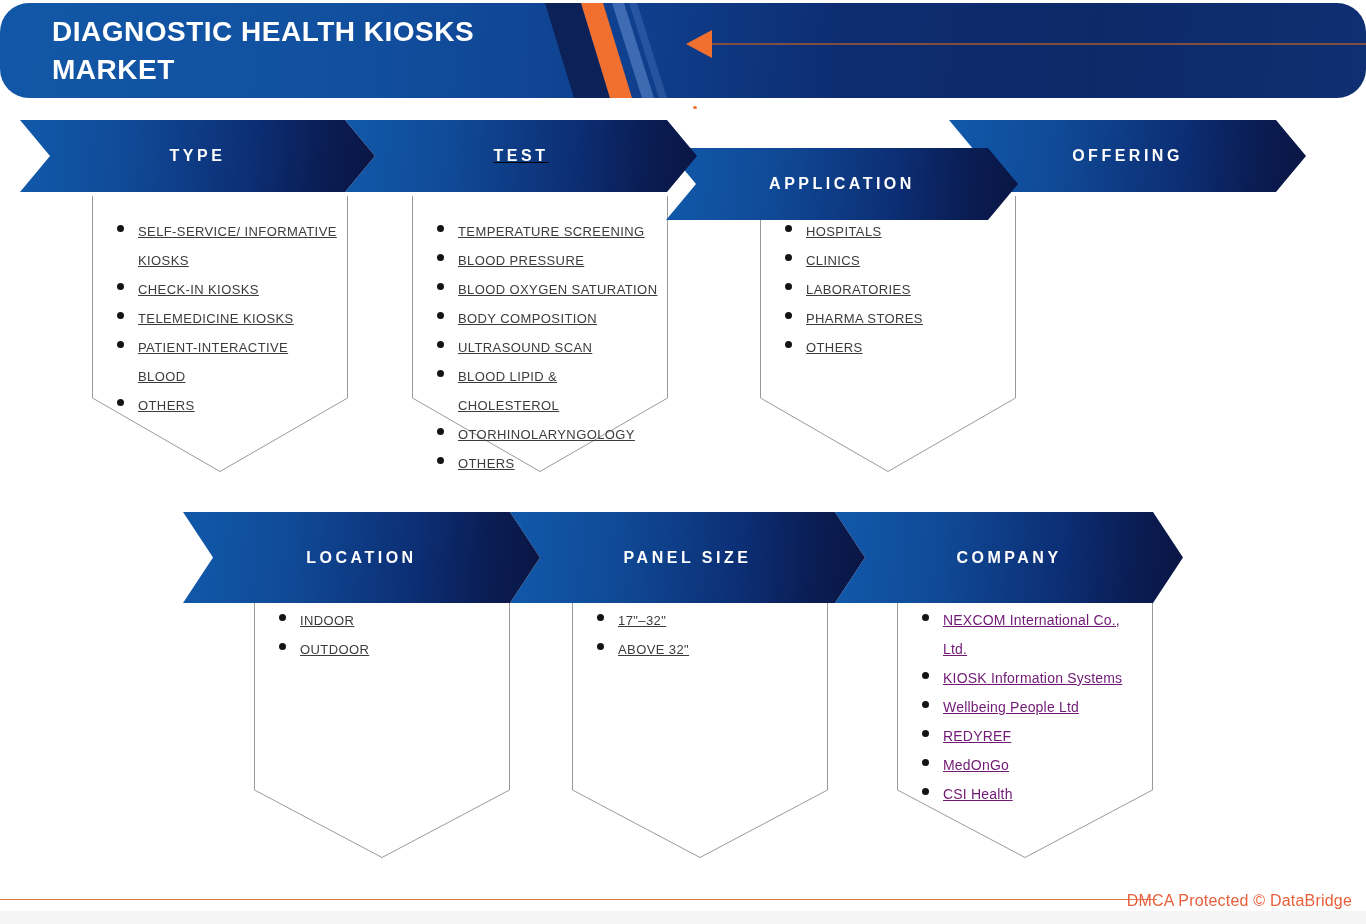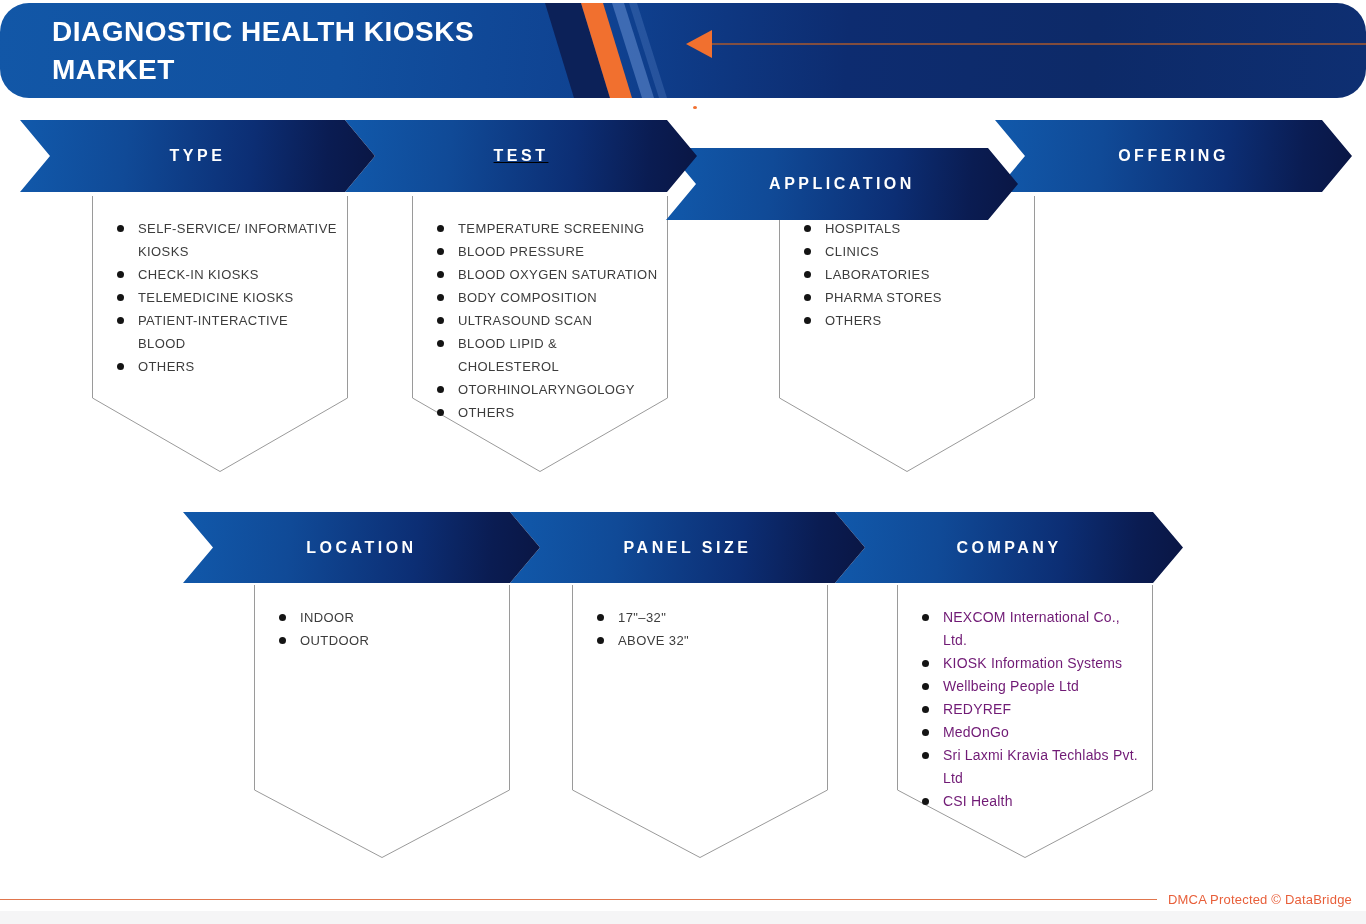--- a/index.html
+++ b/index.html
@@ -29,65 +29,66 @@
   .banner {
     position:absolute; height:72px;
     background:linear-gradient(95deg,#1159ab 0%,#104a97 30%,#0c2e74 65%,#0a1c52 86%,#0a1644 100%);
     clip-path:polygon(0 0, calc(100% - 30px) 0, 100% 50%, calc(100% - 30px) 100%, 0 100%, 30px 50%);
     display:flex; align-items:center; justify-content:center;
   }
   .banner span {
     color:#ffffff; font-size:16px; font-weight:bold; letter-spacing:3.5px;
   }
   .row1 { top:120px; }
-  .row2 { top:512px; height:71px; }
+  .row2 { top:512px; height:91px; }
   .b-type        { left:20px;  width:355px; z-index:14; }
   .b-test        { left:345px; width:352px; z-index:13;text-decoration:underline; }
   .b-application { left:666px; width:352px; z-index:12;margin-top:28px; }
-  .b-offering    { left:995px; width:357px; z-index:11;text-align:right; }
+  .b-offering    { left:949px; width:357px; z-index:11;text-align:right; }
   .b-location    { left:183px; width:357px; z-index:14; }
   .b-panel       { left:510px; width:355px; z-index:13; }
   .b-company     { left:835px; width:348px; z-index:12; }
 
   
   .box { position:absolute; width:256px; z-index:5; }
   .boxr1 { top:196px; height:277px; }
   .boxr2 { top:585px; height:274px; }
   .box svg.outline { position:absolute; left:0; top:0; }
   .box ul {
     position:absolute; left:0; top:21px; width:100%;
     list-style:none; padding:0 10px 0 32px;
   }
   .box li {
     position:relative; padding-left:14px;
-    font-size:13px; line-height:23px; letter-spacing:0.4px;
+    font-size:13px; line-height:29px; letter-spacing:0.4px;
     color:#3c3c3c;
+    text-decoration:underline;
   }
   .box li::before {
     content:""; position:absolute; left:-7px; top:8px;
     width:7px; height:7px; border-radius:50%; background:#141414;
   }
   .mixedcase li { font-size:14px; letter-spacing:0.2px; color:#701a75; }
 
   .x-type        { left:92px; }
   .x-test        { left:412px; }
-  .x-application { left:779px; }
+  .x-application { left:760px; }
   .x-offering    { left:1060px; }
   .x-location    { left:254px; }
   .x-panel       { left:572px; }
   .x-company     { left:897px; }
 
   
   .footer-line {
     position:absolute; left:0; top:899px; width:1157px; height:1px;
     background:#e0764e;
   }
   .dmca-text {
     position:absolute; top:892px; right:14px;
-    color:#e85f3a; font-size:13px; letter-spacing:0.2px;
+    color:#e85f3a; font-size:16px; letter-spacing:0.2px;
   }
   .bottom-strip {
     position:absolute; left:0; top:911px; width:1366px; height:13px;
     background:#f5f5f6;
   }
 </style>
 </head>
 <body>
 
 <div class="stage">
@@ -192,21 +193,20 @@
   <div class="box boxr2 x-company mixedcase">
     <svg class="outline" width="256" height="274" viewBox="0 0 256 274">
       <path d="M0.5,0 L0.5,205 L128,272.5 L255.5,205 L255.5,0" fill="#ffffff" stroke="#9a9a9a" stroke-width="1"></path>
     </svg>
     <ul>
         <li>NEXCOM International Co., Ltd.</li>
         <li>KIOSK Information Systems</li>
         <li>Wellbeing People Ltd</li>
         <li>REDYREF</li>
         <li>MedOnGo</li>
-        <li>Sri Laxmi Kravia Techlabs Pvt. Ltd</li>
         <li>CSI Health</li>
       </ul>
   </div>
 
   <div class="footer-line"></div>
   <div class="dmca-text">DMCA Protected © DataBridge</div>
   <div class="bottom-strip"></div>
 
 </div>
 

